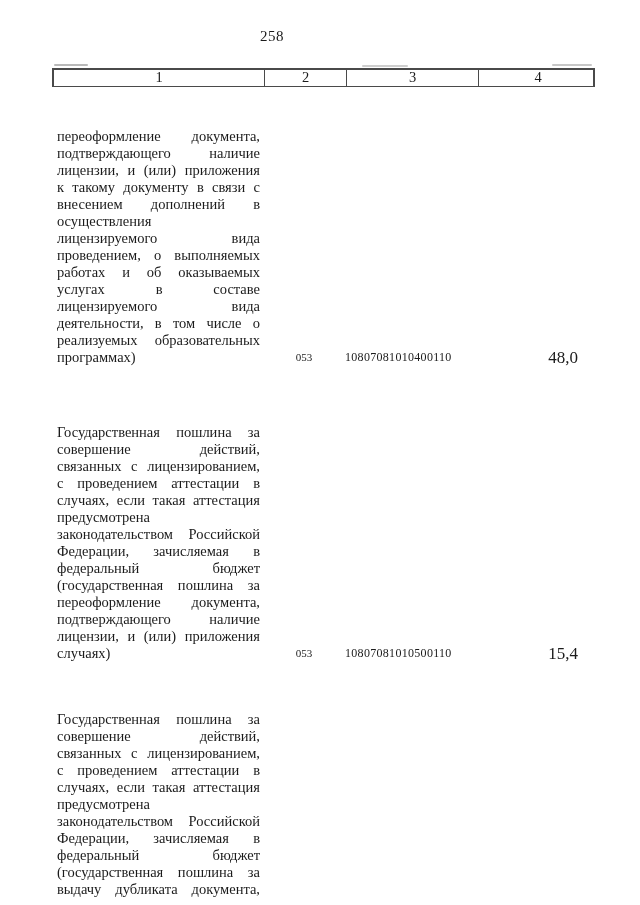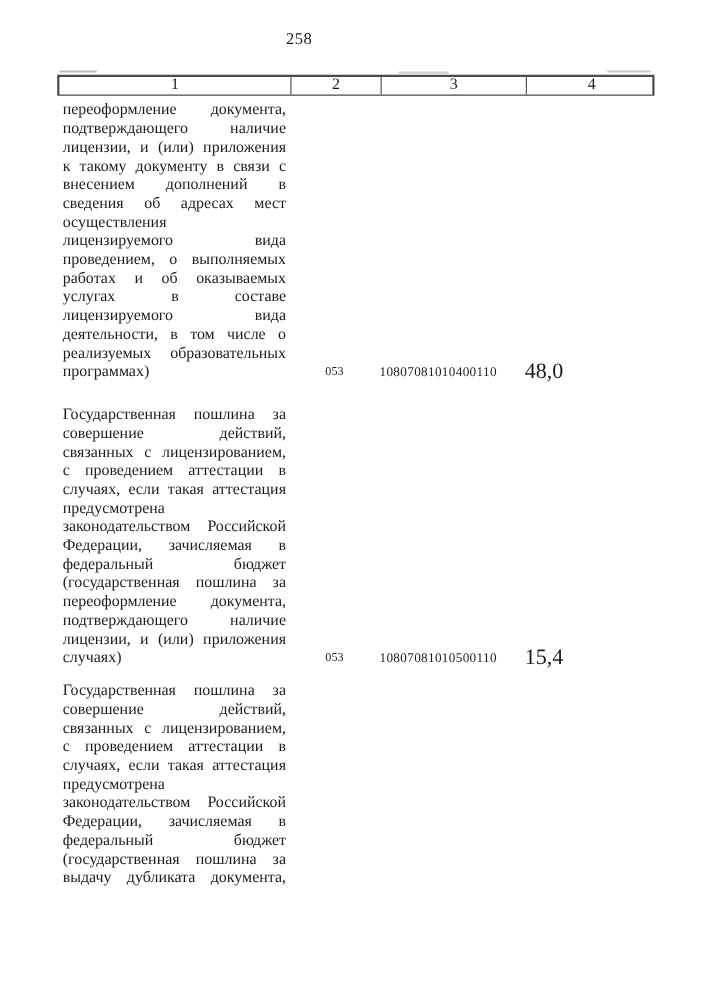--- a/index.html
+++ b/index.html
@@ -50,21 +50,21 @@
   .hcell:last-child { border-right: none; }
 
   .trow {
     display: grid;
     grid-template-columns: 211px 82px 132px 118px;
   }
   .row-a { margin-top: 5px; }
   .row-b { margin-top: 22px; }
   .row-c { margin-top: 13px; }
 
-  .cdesc { padding-left: 5px; padding-right: 3px; }
+  .cdesc { padding-left: 5px; padding-right: 3px; margin-top: 36px; }
   .pline {
     font-size: 14.5px;
     line-height: 17px;
     text-align: justify;
     text-align-last: justify;
     white-space: nowrap;
     overflow: visible;
   }
   .pline.plain { text-align-last: left; }
 
@@ -77,23 +77,23 @@
   .ckbk {
     align-self: end;
     font-size: 12px;
     line-height: 17px;
     white-space: nowrap;
     overflow: visible;
     letter-spacing: 0.3px;
   }
   .camt {
     align-self: end;
-    text-align: left;
+    text-align: right;
     padding-right: 17px;
-    font-size: 20px;
+    font-size: 17px;
     line-height: 17px;
   }
 </style>
 </head>
 <body>
 
 <div class="sheet">
 
   <div class="pageno">258</div>
 
@@ -109,21 +109,20 @@
       <div class="hcell">4</div>
     </div>
 
     <div class="trow row-a">
       <div class="cdesc">
         <div class="pline">переоформление документа,</div>
         <div class="pline">подтверждающего наличие</div>
         <div class="pline">лицензии, и (или) приложения</div>
         <div class="pline">к такому документу в связи с</div>
         <div class="pline">внесением дополнений в</div>
-        <div class="pline">сведения об адресах мест</div>
         <div class="pline plain">осуществления</div>
         <div class="pline">лицензируемого вида</div>
         <div class="pline">проведением, о выполняемых</div>
         <div class="pline">работах и об оказываемых</div>
         <div class="pline">услугах в составе</div>
         <div class="pline">лицензируемого вида</div>
         <div class="pline">деятельности, в том числе о</div>
         <div class="pline">реализуемых образовательных</div>
         <div class="pline plain">программах)</div>
       </div>

